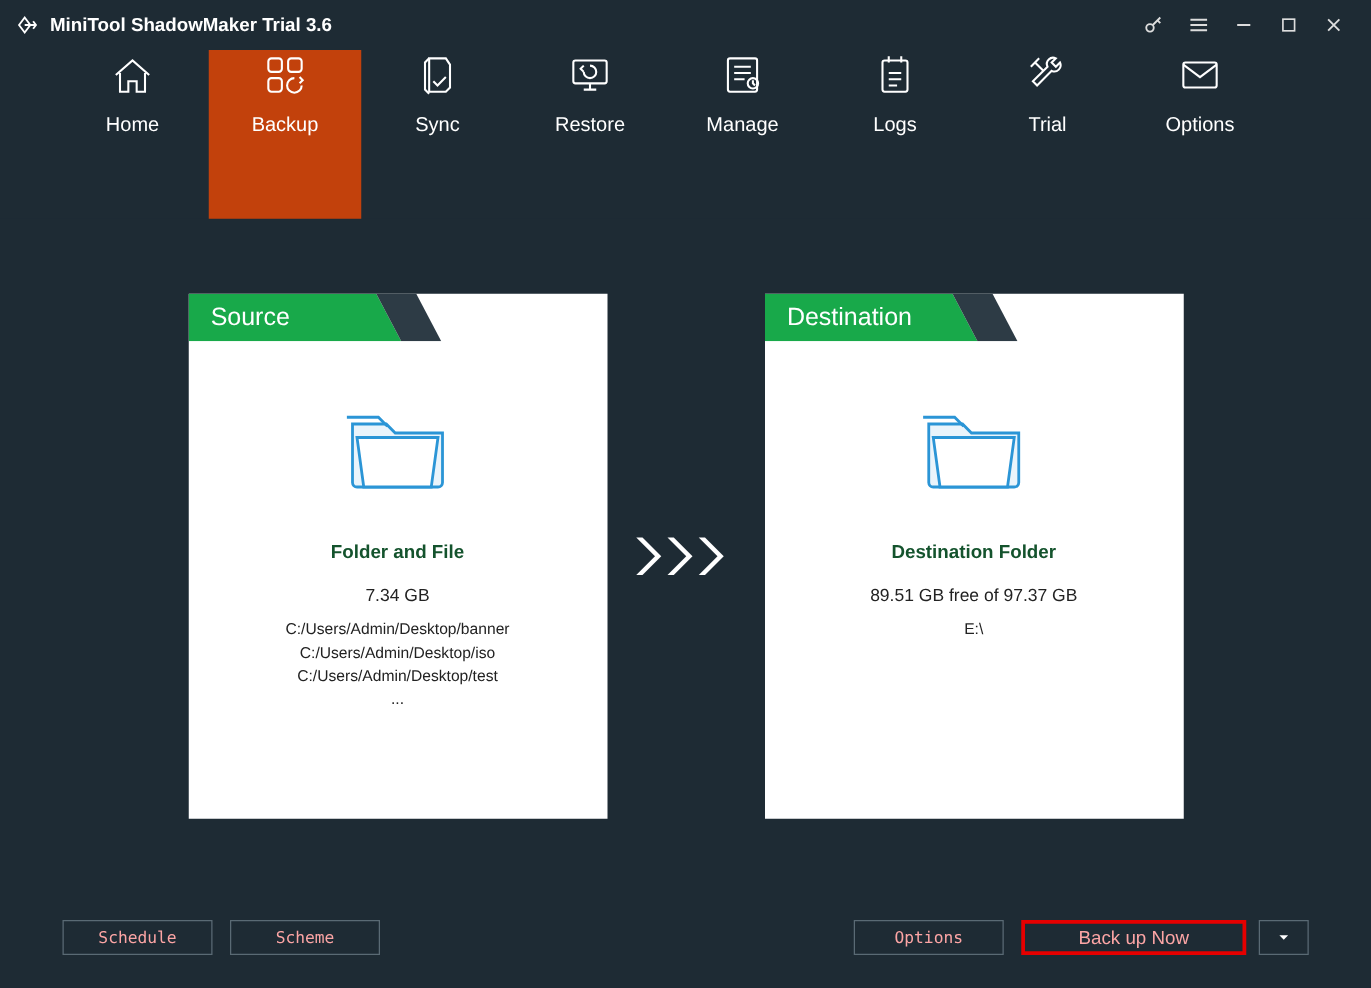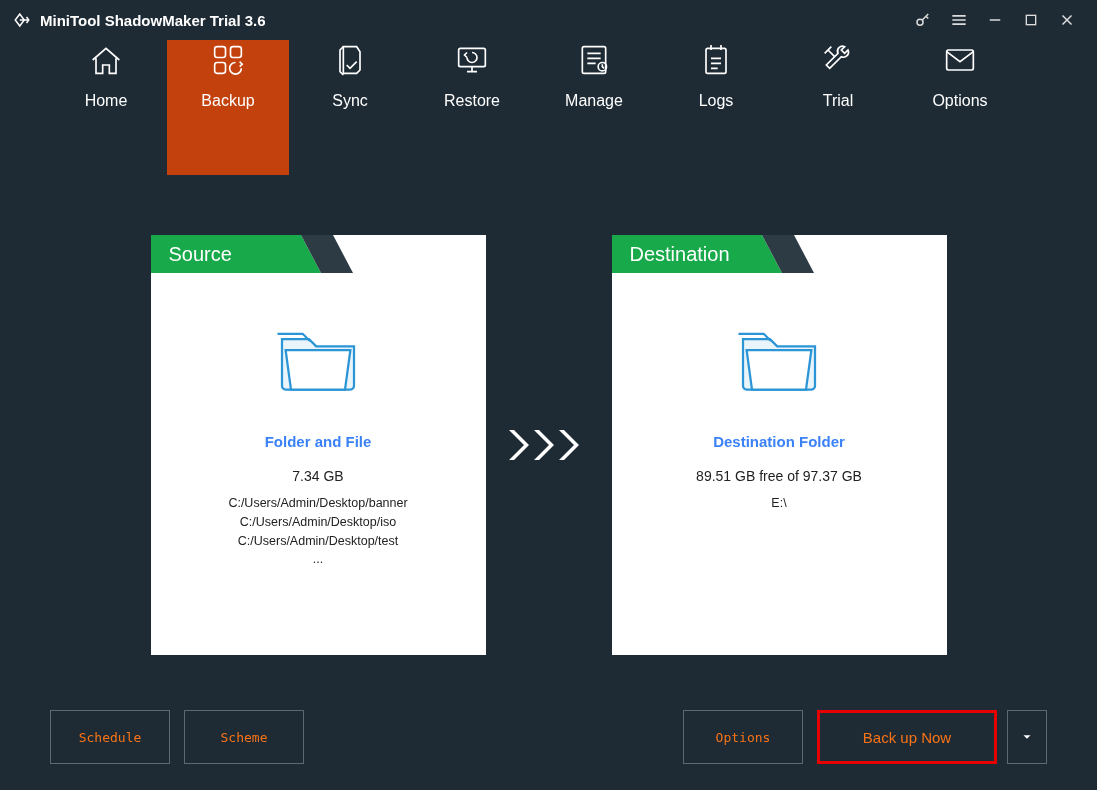--- a/index.html
+++ b/index.html
@@ -15,27 +15,27 @@
 .nav-item.active{background:#c2410c}
 .nav-icon{width:40px;height:40px;display:flex;align-items:center;justify-content:center}
 .nav-label{font-size:16px;color:#fff}
 .main{padding:60px 0 0 0;display:flex;justify-content:center;align-items:flex-start;gap:18px}
 .panel{width:335px;height:420px;background:#fff;position:relative;cursor:pointer}
 .panel-header{position:relative;height:38px}
 .panel-tab{position:absolute;top:0;left:0;height:38px;background:#18a94a;color:#fff;font-size:20px;padding:0 30px 0 18px;display:flex;align-items:center;clip-path:polygon(0 0,calc(100% - 20px) 0,100% 100%,0 100%)}
 .panel-ribbon{position:absolute;top:0;left:0;height:38px;width:280px}
 .panel-content{padding:50px 20px 20px 20px;text-align:center;color:#000}
 .folder-icon{margin:0 auto 40px auto;width:90px;height:70px}
-.panel-title{font-size:15px;font-weight:600;margin-bottom:18px;color:#3b82f6}
+.panel-title{font-size:15px;font-weight:600;margin-bottom:18px;color:#14532d}
 .panel-size{font-size:14px;color:#222;margin-bottom:10px}
 .panel-path{font-size:12.5px;color:#222;line-height:1.5}
 .arrows{display:flex;align-items:center;height:420px}
 .arrows svg{width:90px;height:40px}
 .footer{position:absolute;bottom:26px;left:0;right:0;padding:0 50px;display:flex;align-items:center}
-.btn{height:54px;border:1px solid #5a6a74;background:transparent;color:#f97316;font-size:13px;cursor:pointer;display:flex;align-items:center;justify-content:center;font-family:monospace}
+.btn{height:28px;border:1px solid #5a6a74;background:transparent;color:#fca5a5;font-size:13px;cursor:pointer;display:flex;align-items:center;justify-content:center;font-family:monospace}
 .btn-schedule{width:120px;margin-right:14px}
 .btn-scheme{width:120px}
 .footer-spacer{flex:1}
 .btn-options{width:120px;margin-right:14px}
 .btn-backup{width:180px;border:3px solid #e60000;font-family:Liberation Sans, sans-serif;font-size:15px}
 .btn-dropdown{width:40px;margin-left:10px}
 </style>
 </head>
 <body>
 

